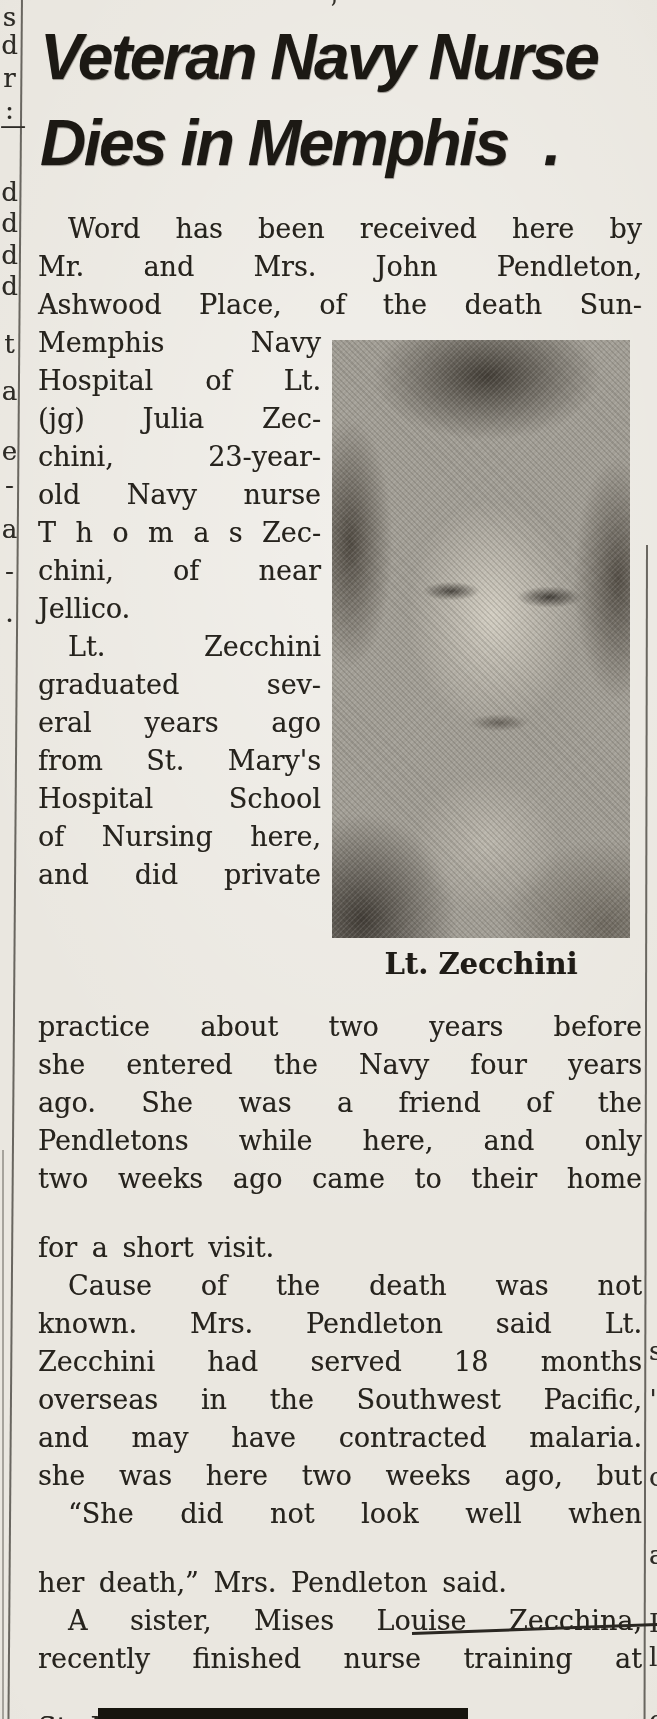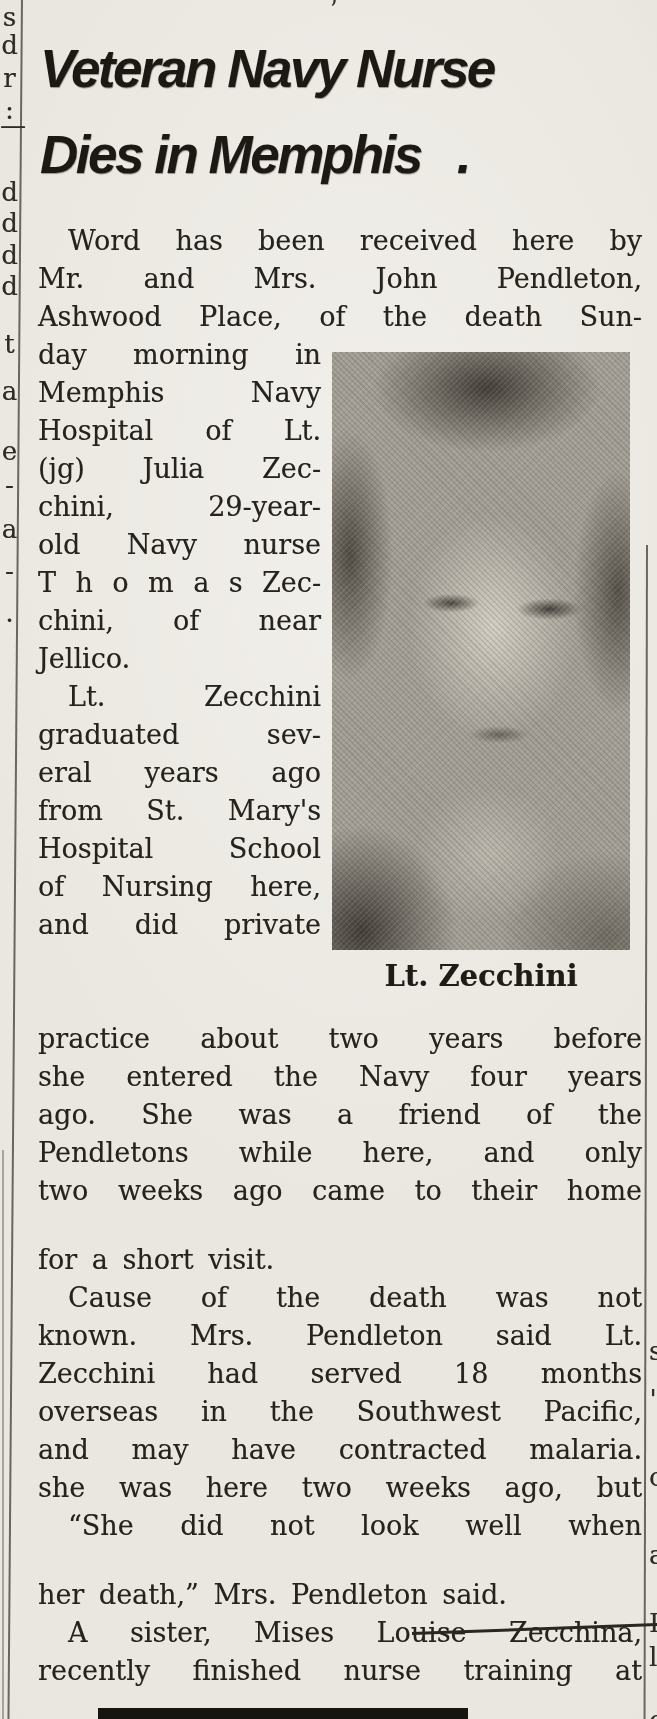--- a/index.html
+++ b/index.html
@@ -18,22 +18,22 @@
   .rule-left-faint{left:2px;top:1150px;height:569px;width:2px;background:rgba(55,52,46,.38);}
   .rule-right{left:646px;top:545px;height:1174px;transform:rotate(.12deg);transform-origin:top left;}
   .gutter{position:absolute;top:0;height:100%;font-size:26px;color:#2d2b26;}
   .gutter-left{left:0;width:19px;}
   .gutter-right{left:649px;width:8px;}
   .frag{position:absolute;left:0;width:100%;text-align:center;line-height:30px;
         text-shadow:.3px .3px .5px rgba(40,36,30,.45);}
   .top-mark{position:absolute;left:330px;top:-4px;font-size:24px;color:#35322c;}
   
   .article{position:absolute;left:38px;top:0;width:604px;}
-  h1{margin:26px 0 24px 2px;font-family:"Liberation Sans",sans-serif;
-     font-style:italic;font-weight:bold;font-size:53px;line-height:86px;
+  h1{margin:14px 0 24px 2px;font-family:"Liberation Sans",sans-serif;
+     font-style:italic;font-weight:bold;font-size:64px;line-height:86px;
      letter-spacing:-2.5px;color:#1c1914;
      text-shadow:.5px .5px .8px rgba(30,26,20,.4);}
   .hl-line{white-space:nowrap;}
   .hl-period{display:inline-block;margin-left:36px;letter-spacing:0;}
   .line{font-size:27px;line-height:38px;text-align:justify;text-align-last:justify;
         text-shadow:.3px .3px .5px rgba(40,36,30,.42);}
   .line.indent{text-indent:30px;}
   .line.end{text-align-last:left;}
   .line.wide{word-spacing:6px;margin-top:31px;}
   
@@ -112,25 +112,24 @@
     </h1>
 
     <div class="opening">
       <div class="line indent">Word has been received here by</div>
       <div class="line">Mr. and Mrs. John Pendleton,</div>
       <div class="line">Ashwood Place, of the death Sun-</div>
     </div>
 
     <div class="mid">
       <div class="narrow">
-        <div class="line">day morning in</div>
         <div class="line">Memphis Navy</div>
         <div class="line">Hospital of Lt.</div>
         <div class="line">(jg) Julia Zec-</div>
-        <div class="line">chini, 29-year-</div>
+        <div class="line">chini, 23-year-</div>
         <div class="line">old Navy nurse</div>
         <div class="line">T h o m a s Zec-</div>
         <div class="line">chini, of near</div>
         <div class="line end">Jellico.</div>
         <div class="line indent">Lt. Zecchini</div>
         <div class="line">graduated sev-</div>
         <div class="line">eral years ago</div>
         <div class="line">from St. Mary's</div>
         <div class="line">Hospital School</div>
         <div class="line">of Nursing here,</div>

